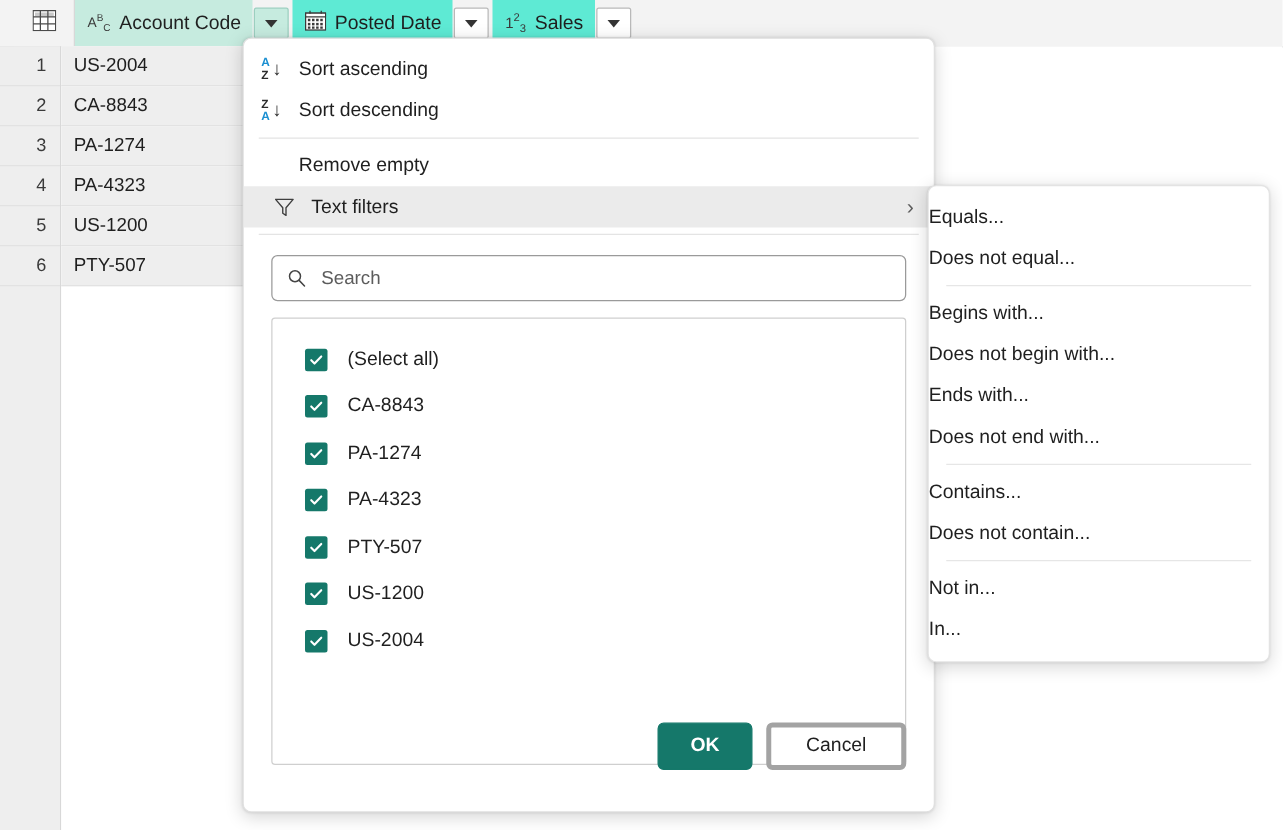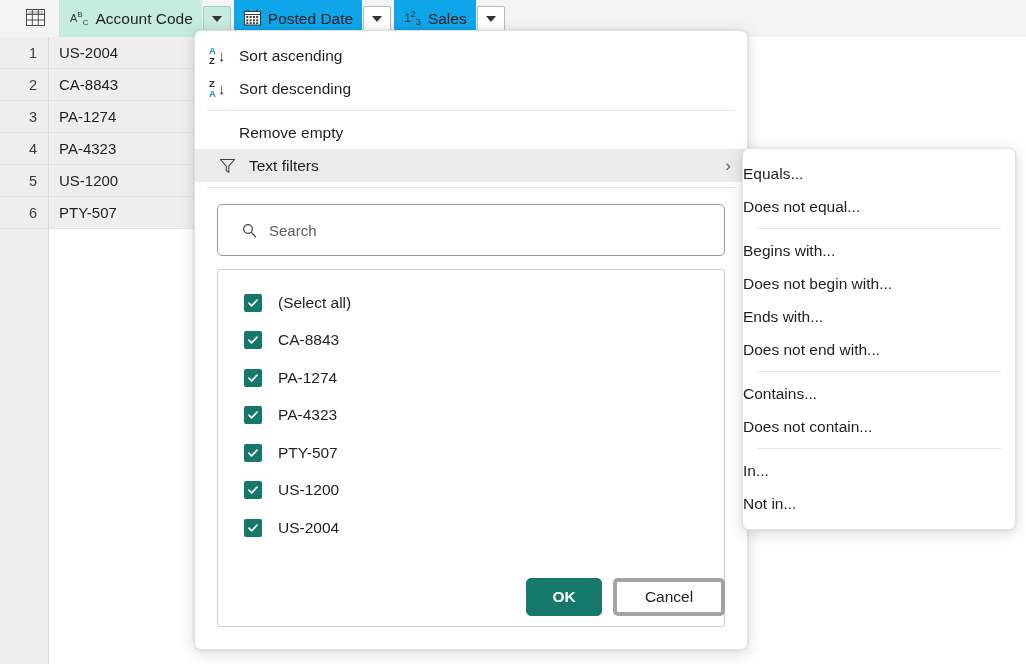--- a/index.html
+++ b/index.html
@@ -51,21 +51,21 @@
   }
   .col-head .label-zone {
     display: flex;
     align-items: center;
     gap: 7px;
     padding: 0 9px 0 10px;
     height: 100%;
     box-sizing: border-box;
   }
   .col-head.selected .label-zone { background: #c6ebdf; }
-  .col-head.plain .label-zone { background: #0ea5e9; align-items: center; }
+  .col-head.plain .label-zone { background: #5eead4; align-items: center; }
   .col-title {
     font-size: 15.5px;
     color: #1f1f1f;
     white-space: nowrap;
   }
   .dd-btn {
     width: 28px;
     height: 25px;
     margin: 0 3px 0 1px;
     border: 1px solid #b9b9b9;
@@ -215,26 +215,26 @@
     height: 1px;
     background: #e4e4e4;
     margin: 5px 12px;
   }
 
   
   #search-wrap {
     margin: 16px 22px 0 22px;
   }
   #search-box {
-    height: 52px;
+    height: 37px;
     border: 1px solid #9a9a9a;
     border-radius: 5px;
     display: flex;
     align-items: center;
-    padding: 0 24px;
+    padding: 0 12px;
     box-sizing: border-box;
     background: #ffffff;
   }
   #search-box .mag {
     margin-right: 10px;
     display: flex;
     align-items: center;
   }
   #search-input {
     border: none;
@@ -566,15 +566,15 @@
   <div class="sub-item">Does not equal...</div>
   <div class="sub-divider"></div>
   <div class="sub-item">Begins with...</div>
   <div class="sub-item">Does not begin with...</div>
   <div class="sub-item">Ends with...</div>
   <div class="sub-item">Does not end with...</div>
   <div class="sub-divider"></div>
   <div class="sub-item">Contains...</div>
   <div class="sub-item">Does not contain...</div>
   <div class="sub-divider"></div>
+  <div class="sub-item">Not in...</div>
   <div class="sub-item">In...</div>
-  <div class="sub-item">Not in...</div>
 </div>
 
 </body></html>

